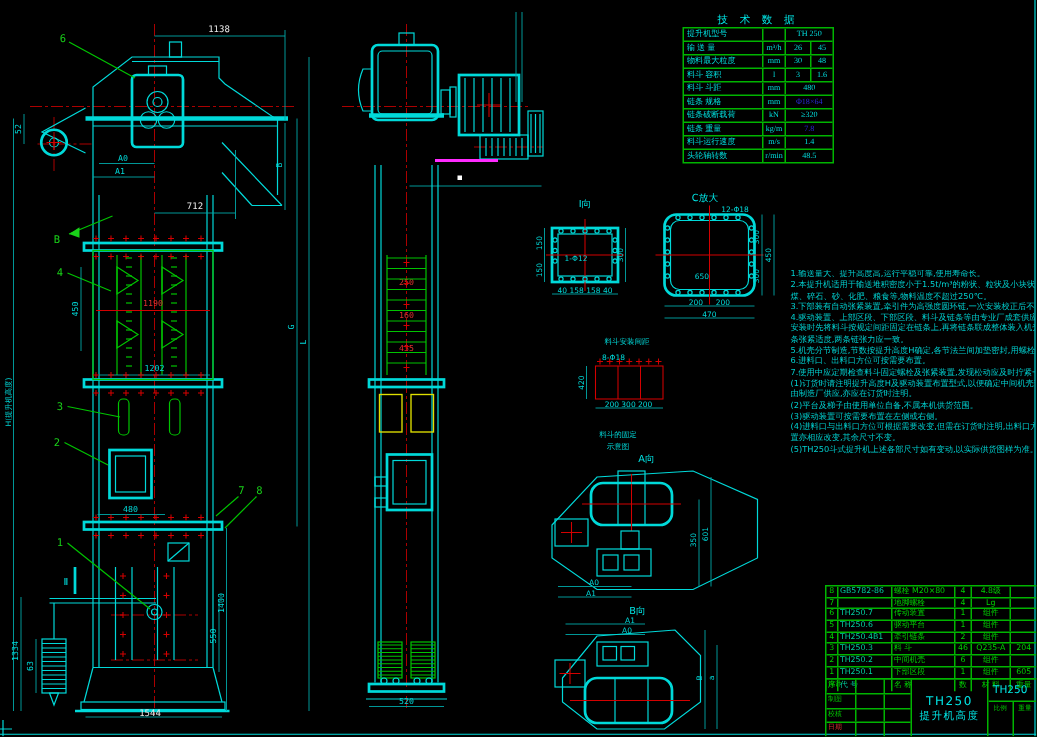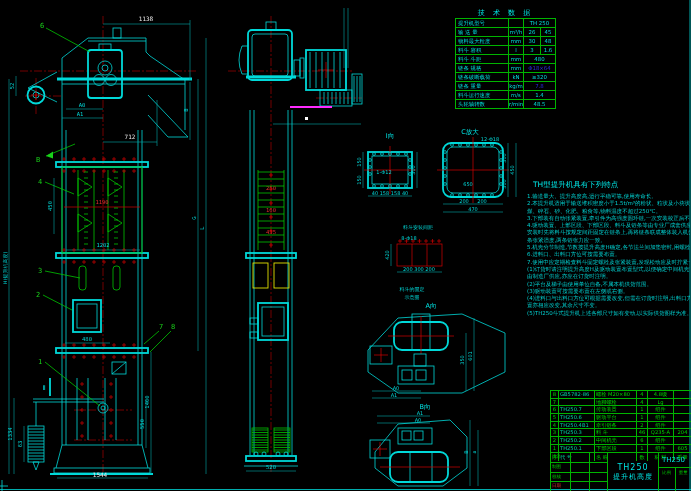--- a/index.html
+++ b/index.html
@@ -16,21 +16,21 @@
   .sm{stroke:#ff2bff;fill:none;stroke-width:2}
   .dim{stroke:#00a8a8;fill:none;stroke-width:.6}
   .cl{stroke:#c00000;fill:none;stroke-width:.6;stroke-dasharray:8 2 2 2}
   text.t{fill:#00d9d9;font-size:5.5px;font-family:"DejaVu Sans Mono",monospace;text-anchor:middle}
   text.tw{fill:#e8e8e8;font-size:6px;font-family:"DejaVu Sans Mono",monospace;text-anchor:middle}
   text.tg{fill:#19d119;font-size:7px;font-family:"DejaVu Sans Mono",monospace;text-anchor:middle}
   text.tr{fill:#e03030;font-size:5.5px;font-family:"DejaVu Sans Mono",monospace;text-anchor:middle}
   text.tl{fill:#00e5e5;font-size:6.5px;font-family:"DejaVu Sans",sans-serif;text-anchor:middle}
   text.ts{fill:#00d9d9;font-size:5px;font-family:"DejaVu Sans",sans-serif;text-anchor:middle}
   
-  #tech{position:absolute;left:455px;top:8px;width:101px;color:#00e0e0;}
+  #tech{position:absolute;left:455px;top:8px;width:101px;color:#00e0e0;font-family:Liberation Serif, serif;}
   #tech .tt-title{font-size:7px;letter-spacing:3px;text-align:center;height:10px;line-height:10px;color:#00e8e8}
   #tech .tt-grid{border:1px solid #00b400}
   .tt-row{display:flex;height:8px;font-size:5.4px;line-height:8px;color:#00dede;overflow:hidden}
   .tt-row + .tt-row{border-top:1px solid #00b400}
   .tt-label{width:50px;padding-left:2px;border-right:1px solid #00b400;white-space:nowrap;overflow:hidden}
   .tt-unit{width:14px;text-align:center;border-right:1px solid #00b400;overflow:hidden}
   .tt-v1{width:16px;text-align:center;border-right:1px solid #00b400;overflow:hidden}
   .tt-v2{flex:1;text-align:center;overflow:hidden}
   .tt-span{flex:1;text-align:center;overflow:hidden}
   .muted{color:#2a2ad8}
@@ -677,21 +677,20 @@
         </div>
         <div class="tt-row">
           <div class="tt-label">头轮轴转数</div>
           <div class="tt-unit">r/min</div>
           <div class="tt-span">48.5</div>
         </div>
       </div>
 </div>
 
 <div id="notes">
-  <div class="note-h">TH型提升机具有下列特点</div>
   <div>
         <div class="note-line">1.输送量大、提升高度高,运行平稳可靠,使用寿命长。</div>
         <div class="note-line">2.本提升机适用于输送堆积密度小于1.5t/m³的粉状、粒状及小块状无磨琢性、半磨琢性物料,如水泥、</div>
         <div class="note-line">  煤、碎石、砂、化肥、粮食等,物料温度不超过250℃。</div>
         <div class="note-line">3.下部装有自动张紧装置,牵引件为高强度圆环链,一次安装校正后不需经常调整,工作可靠。</div>
         <div class="note-line">4.驱动装置、上部区段、下部区段、料斗及链条等由专业厂成套供应,中间机壳由使用单位按本图自制,</div>
         <div class="note-line">  安装时先将料斗按规定间距固定在链条上,再将链条联成整体装入机壳内,最后调整张紧装置,使链</div>
         <div class="note-line">  条张紧适度,两条链张力应一致。</div>
         <div class="note-line">5.机壳分节制造,节数按提升高度H确定,各节法兰间加垫密封,用螺栓联接。</div>
         <div class="note-line">6.进料口、出料口方位可按需要布置。</div>

